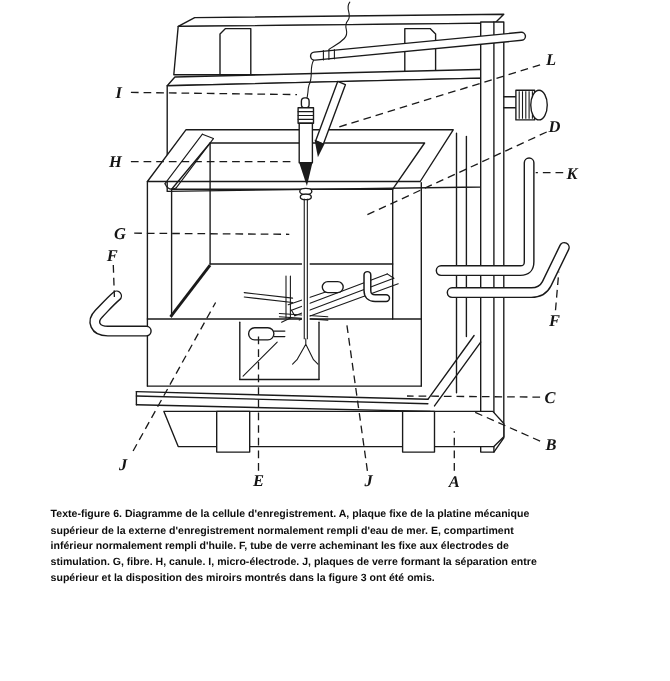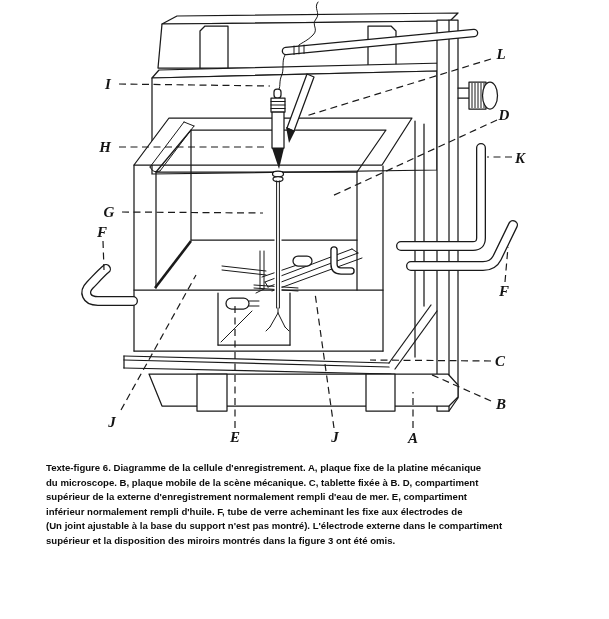--- a/index.html
+++ b/index.html
@@ -210,20 +210,19 @@
     <text class="lbl" x="501" y="409">B</text>
     <text class="lbl" x="112" y="427">J</text>
     <text class="lbl" x="235" y="442">E</text>
     <text class="lbl" x="335" y="442">J</text>
     <text class="lbl" x="413" y="443">A</text>
   </g>
 </svg>
 
 <div class="caption">
   <div>Texte-figure 6. Diagramme de la cellule d'enregistrement. A, plaque fixe de la platine mécanique</div>
-  <div>du microscope. B, plaque mobile de la scène mécanique. C, tablette fixée à B. D, compartiment</div>
   <div>supérieur de la externe d'enregistrement normalement rempli d'eau de mer. E, compartiment</div>
   <div>inférieur normalement rempli d'huile. F, tube de verre acheminant les fixe aux électrodes de</div>
-  <div>(Un joint ajustable à la base du support n'est pas montré). L'électrode externe dans le compartiment</div>
+  <div>stimulation. G, fibre. H, canule. I, micro-électrode. J, plaques de verre formant la séparation entre</div>
   <div>supérieur et la disposition des miroirs montrés dans la figure 3 ont été omis.</div>
 </div>
 
 </div>
 
 </body></html>

